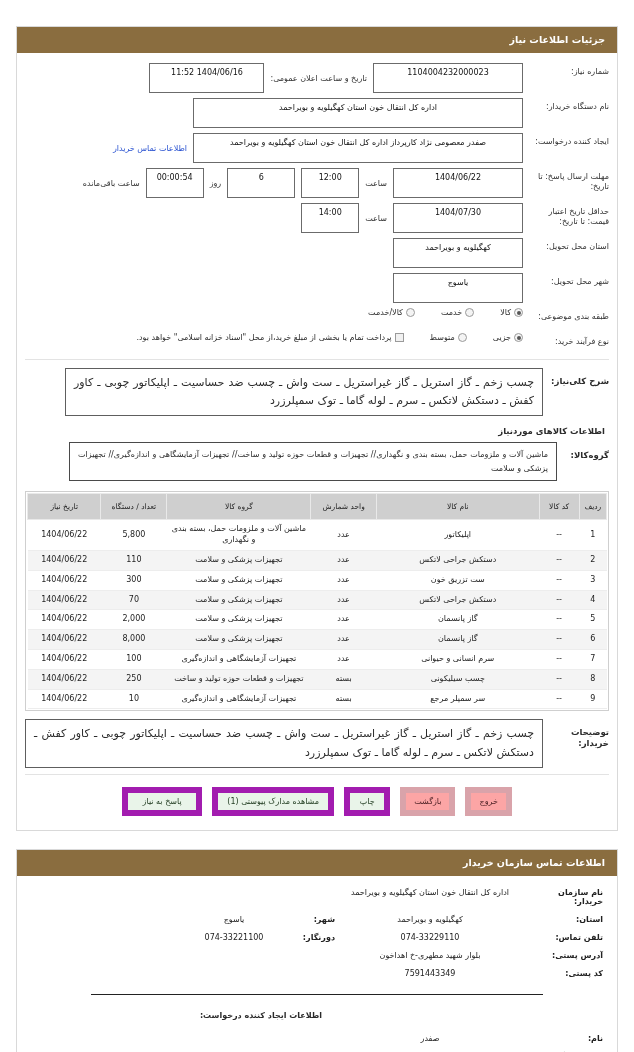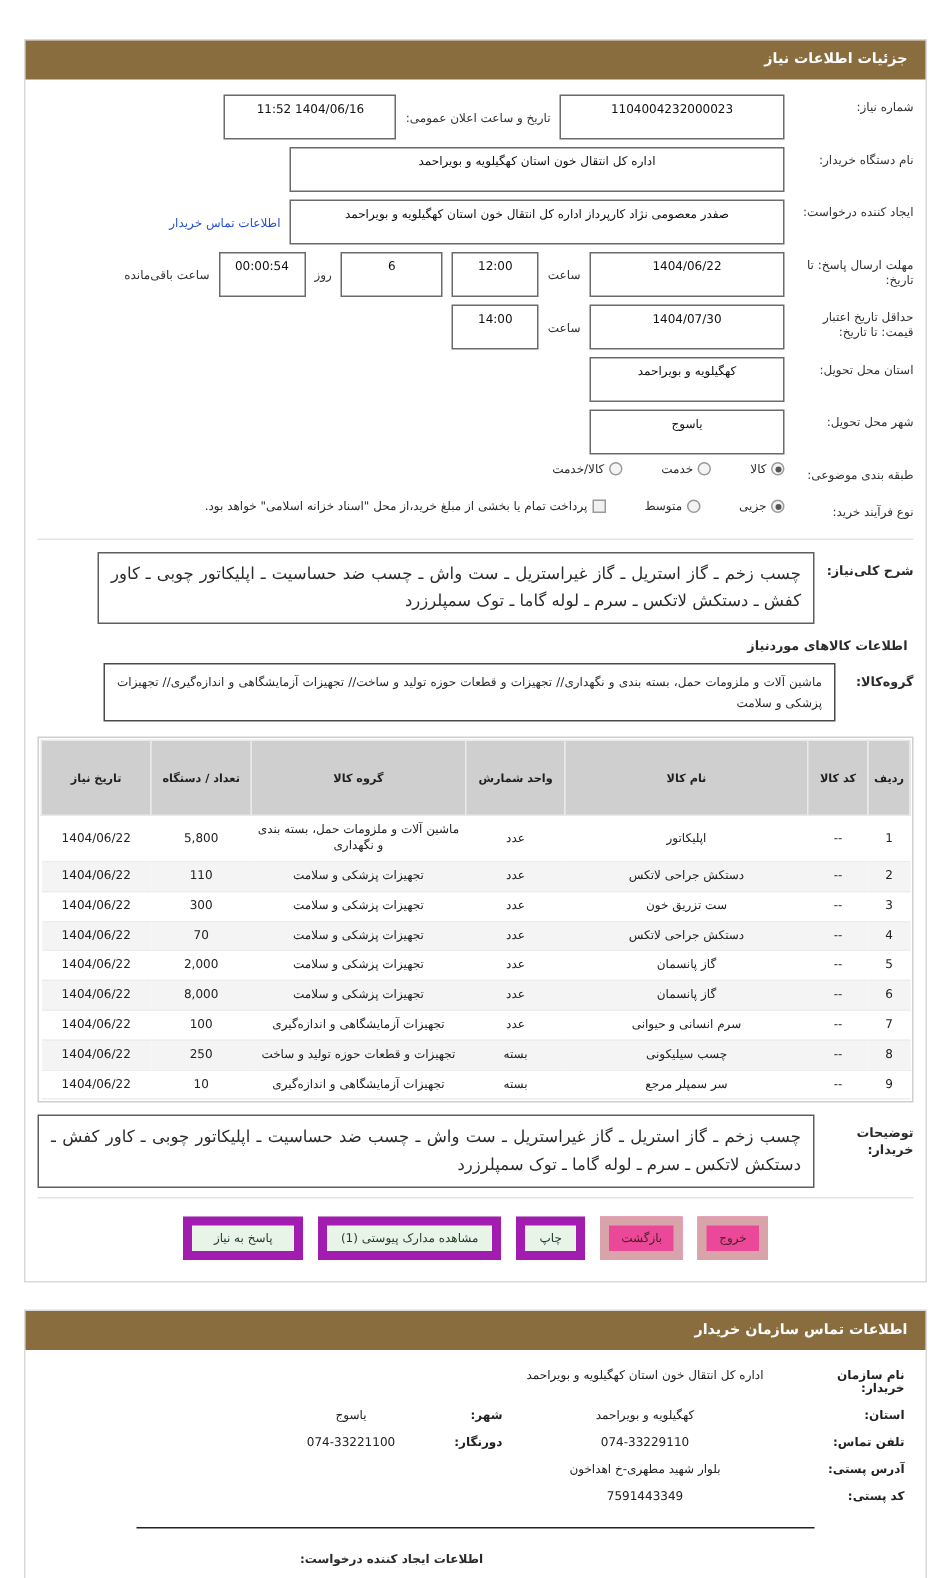--- a/index.html
+++ b/index.html
@@ -220,23 +220,23 @@
     background: #fff;
   }
   table.goods {
     width: 100%;
     border-collapse: collapse;
     font-size: 8px;
   }
   table.goods thead th {
     background: #cfcfcf;
     color: #1f1f1f;
-    font-weight: bold;
+    font-weight: normal;
     font-size: 7.5px;
-    padding: 20px 2px;
+    padding: 8px 2px;
     border: 1px solid #e9e9e9;
     text-align: center;
     white-space: nowrap;
   }
   table.goods tbody td {
     padding: 4px 3px;
     border-bottom: 1px solid #ededed;
     text-align: center;
     color: #222;
     line-height: 1.35;
@@ -268,21 +268,21 @@
     border: 6px solid #a21caf;
     background: #e9f4e9;
     color: #1f3a1f;
     cursor: pointer;
     white-space: nowrap;
     min-height: 17px;
     line-height: 11px;
     box-sizing: border-box;
   }
   .btn.red {
-    background: #ec4899;
+    background: #fca5a5;
     border-color: #d9a3aa;
     color: #4a1f23;
   }
   .btn.w1 { min-width: 80px; text-align:center;}
   .btn.w2 { min-width: 122px; text-align:center;}
   .btn.w3 { min-width: 46px; text-align:center;}
   .btn.w4 { min-width: 42px; text-align:center;}
 
   
   .contact-body { padding: 12px 14px 14px 14px; }

